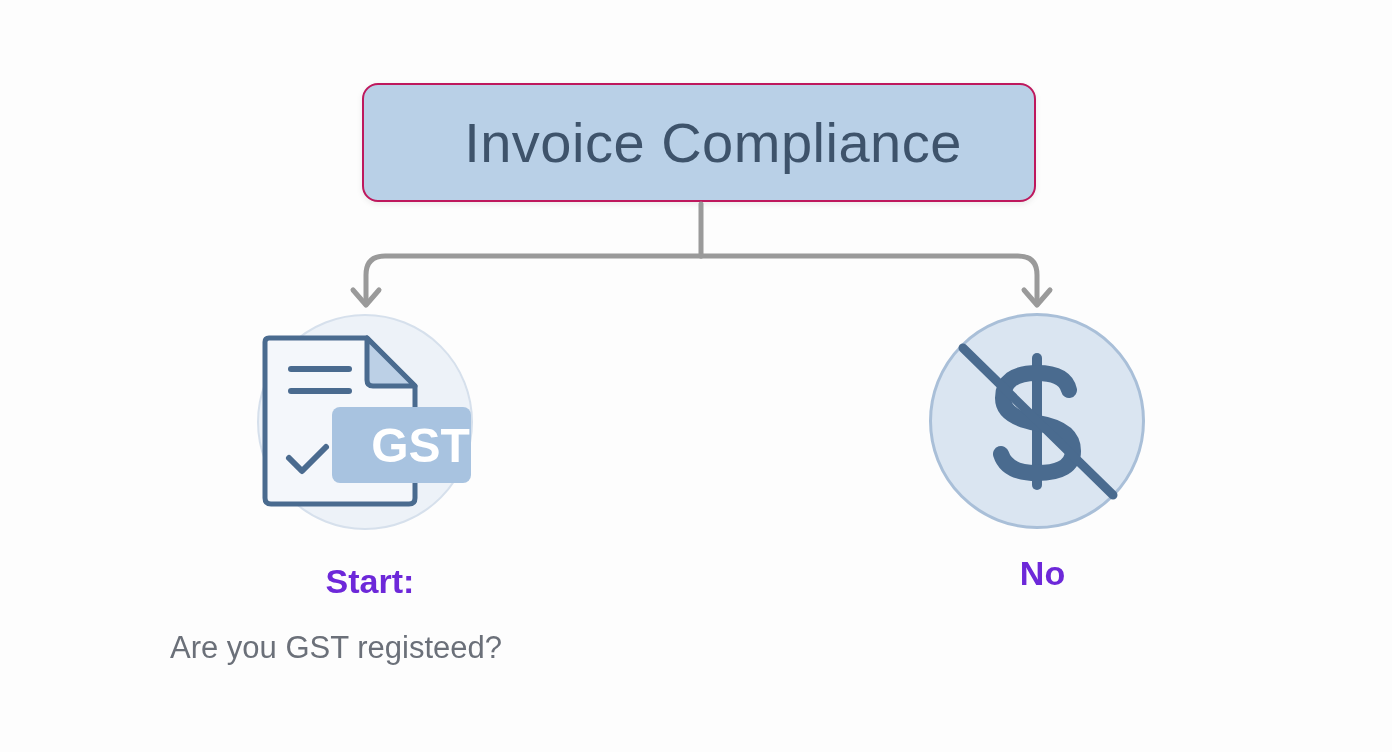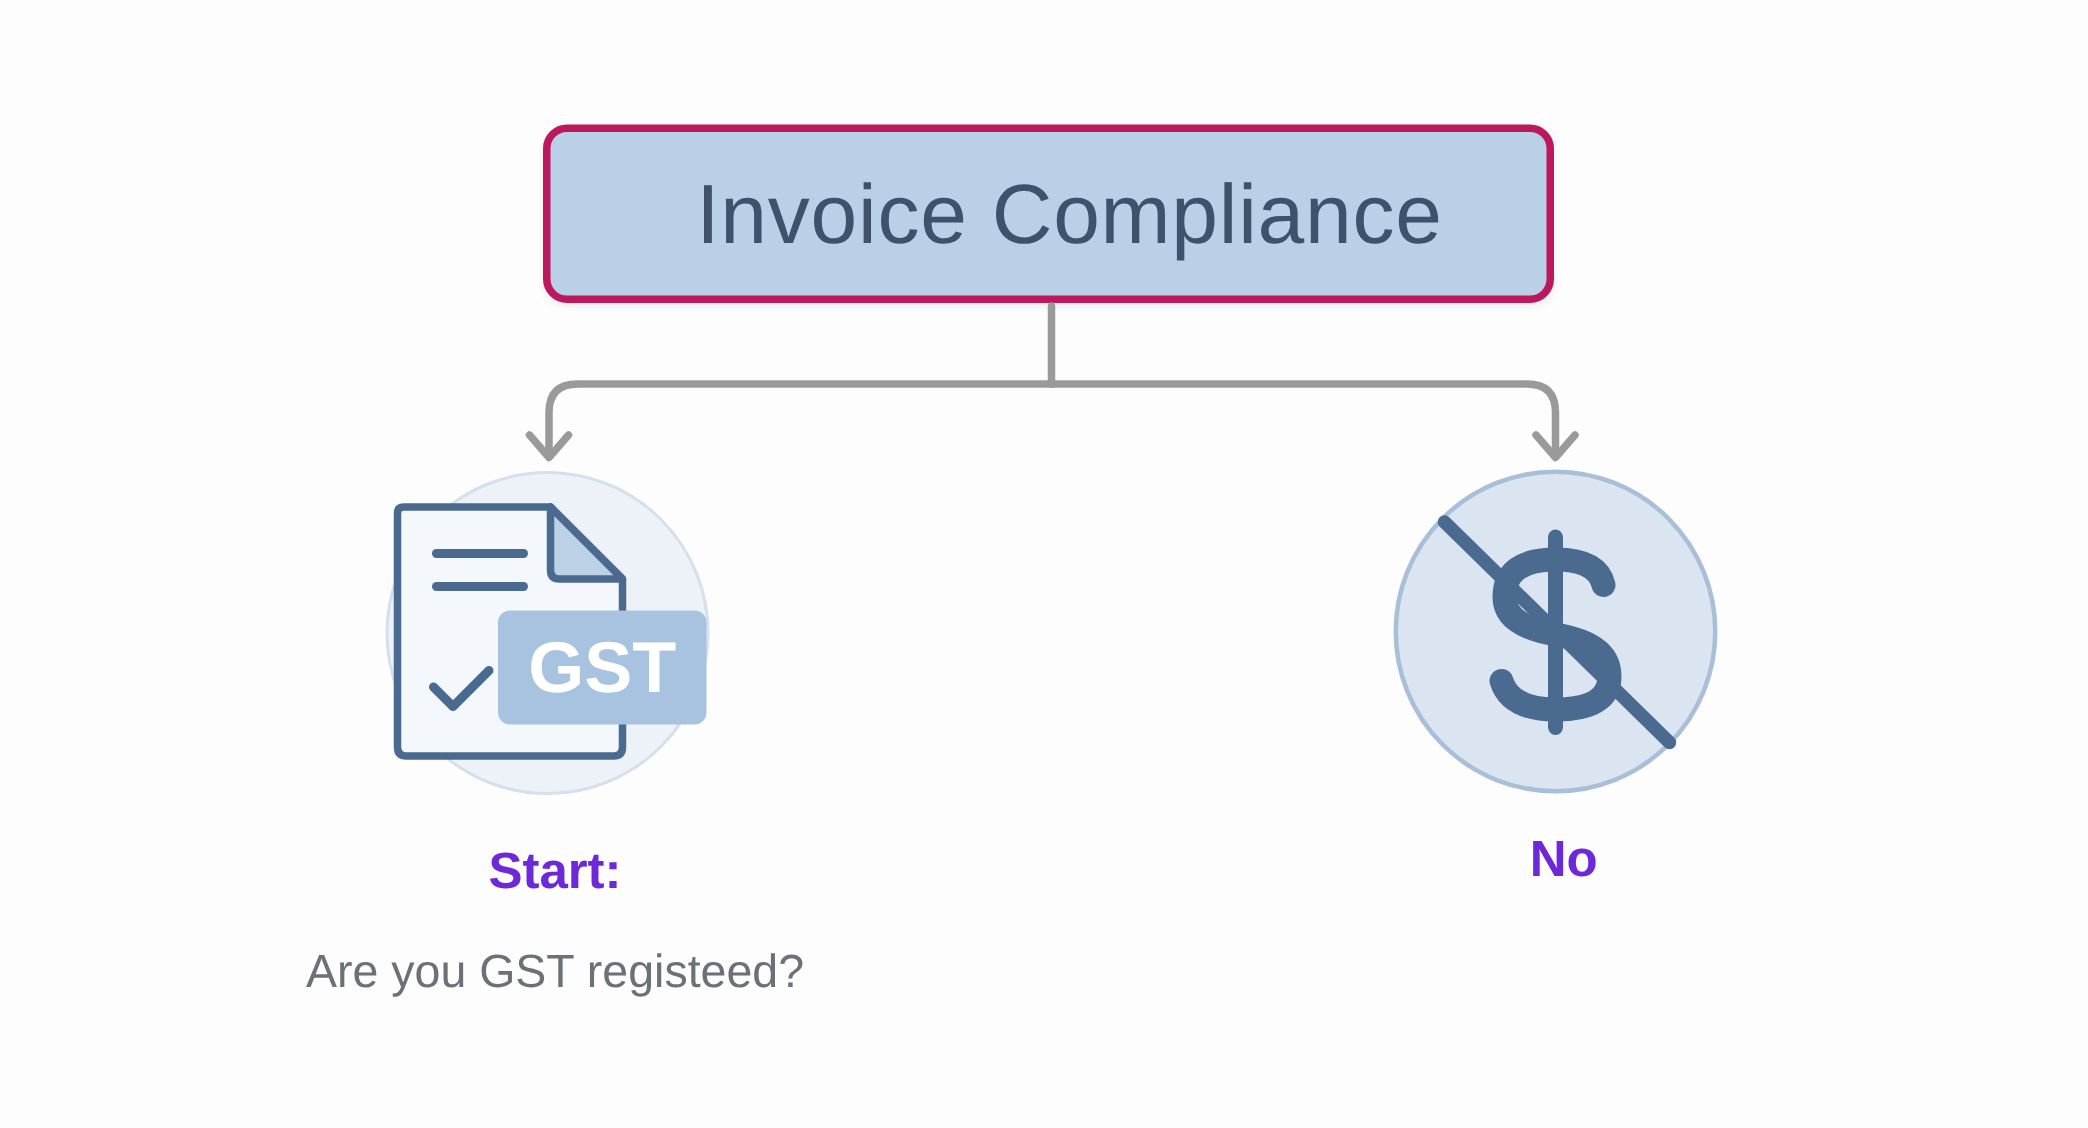--- a/index.html
+++ b/index.html
@@ -1,26 +1,26 @@
 <!DOCTYPE html>
 <html><head>
 <meta charset="utf-8">
 <style>
   html, body { margin:0; padding:0; }
   body { width:1392px; height:752px; background:#fdfdfd; position:relative; overflow:hidden; font-family:"Liberation Sans", "DejaVu Sans", sans-serif; }
   .title-box { position:absolute; left:362px; top:83px; width:674px; height:119px; box-sizing:border-box;
-    background:#b9d0e7; border:5px solid #be185d; border-radius:16px; display:flex; align-items:center; justify-content:center;
+    background:#b9d0e7; border:2px solid #be185d; border-radius:16px; display:flex; align-items:center; justify-content:center;
     box-shadow:0 2px 6px rgba(0,0,0,0.08);padding-left:28px; }
   .title-text { font-size:56px; color:#3e536b; letter-spacing:0.5px; }
   svg.connectors { position:absolute; left:0; top:0; }
   .node-circle { position:absolute; border-radius:50%; box-sizing:border-box; }
   .left-circle { left:257px; top:314px; width:216px; height:216px; background:#edf2f8; border:2px solid #d6e0ec; }
   .right-circle { left:929px; top:313px; width:216px; height:216px; background:#dae5f1; border:3px solid #a9bfd8; }
   .label-main { position:absolute; font-weight:bold; color:#6d28d9; font-size:34px; text-align:center; }
-  .label-sub { position:absolute; color:#6b7079; font-size:31px; text-align:center; }
+  .label-sub { position:absolute; color:#6b7079; font-size:31px; text-align:left; }
 </style>
 </head>
 <body>
 
 <div class="title-box">
   <span class="title-text">Invoice Compliance</span>
 </div>
 
 <svg class="connectors" width="1392" height="752">
   <g stroke="#9a9a9a" stroke-width="5" fill="none" stroke-linecap="round" stroke-linejoin="round">
@@ -34,21 +34,21 @@
 
 <div class="node-circle left-circle"></div>
 <svg style="position:absolute;left:255px;top:330px;" width="230" height="185" viewBox="0 0 230 185">
   <path d="M14 8 H112 L160 56 V168 Q160 174 154 174 H16 Q10 174 10 168 V12 Q10 8 14 8 Z" fill="#f4f7fb" stroke="#4a6b8f" stroke-width="5" stroke-linejoin="round"></path>
   <path d="M112 8 V50 Q112 56 118 56 H160 Z" fill="#bcd0e6" stroke="#4a6b8f" stroke-width="5" stroke-linejoin="round"></path>
   <line x1="36" y1="39" x2="94" y2="39" stroke="#4a6b8f" stroke-width="6" stroke-linecap="round"></line>
   <line x1="36" y1="61" x2="94" y2="61" stroke="#4a6b8f" stroke-width="6" stroke-linecap="round"></line>
   <path d="M34 128 L47 141 L71 117" fill="none" stroke="#4a6b8f" stroke-width="6" stroke-linecap="round" stroke-linejoin="round"></path>
   <rect x="77" y="77" width="139" height="76" rx="8" fill="#a8c3e0"></rect>
 </svg>
-<div style="position:absolute;left:332px;top:407px;width:139px;height:76px;display:flex;align-items:center;justify-content:center;font-weight:bold;font-size:48px;color:#ffffff;">GST</div>
+<div style="position:absolute;left:332px;top:407px;width:139px;height:76px;display:flex;align-items:center;justify-content:center;font-weight:bold;font-size:48px;color:#ffffff;padding-left:19px;">GST</div>
 
 <div class="node-circle right-circle"></div>
 <svg style="position:absolute;left:929px;top:313px;" width="216" height="216" viewBox="0 0 216 216">
   <line x1="108" y1="45" x2="108" y2="172" stroke="#4a6b8f" stroke-width="10" stroke-linecap="round"></line>
   <path d="M140 77 Q136 60 108 60 Q74 60 74 85 Q74 104 108 110 Q144 116 144 138 Q144 160 108 160 Q78 160 72 141" fill="none" stroke="#4a6b8f" stroke-width="16" stroke-linecap="round"></path>
   <line x1="34" y1="35" x2="184" y2="182" stroke="#4a6b8f" stroke-width="9" stroke-linecap="round"></line>
 </svg>
 
 <div class="label-main" style="left:270px;top:562px;width:200px;">Start:</div>
 <div class="label-sub" style="left:170px;top:630px;width:400px;">Are you GST registeed?</div>

